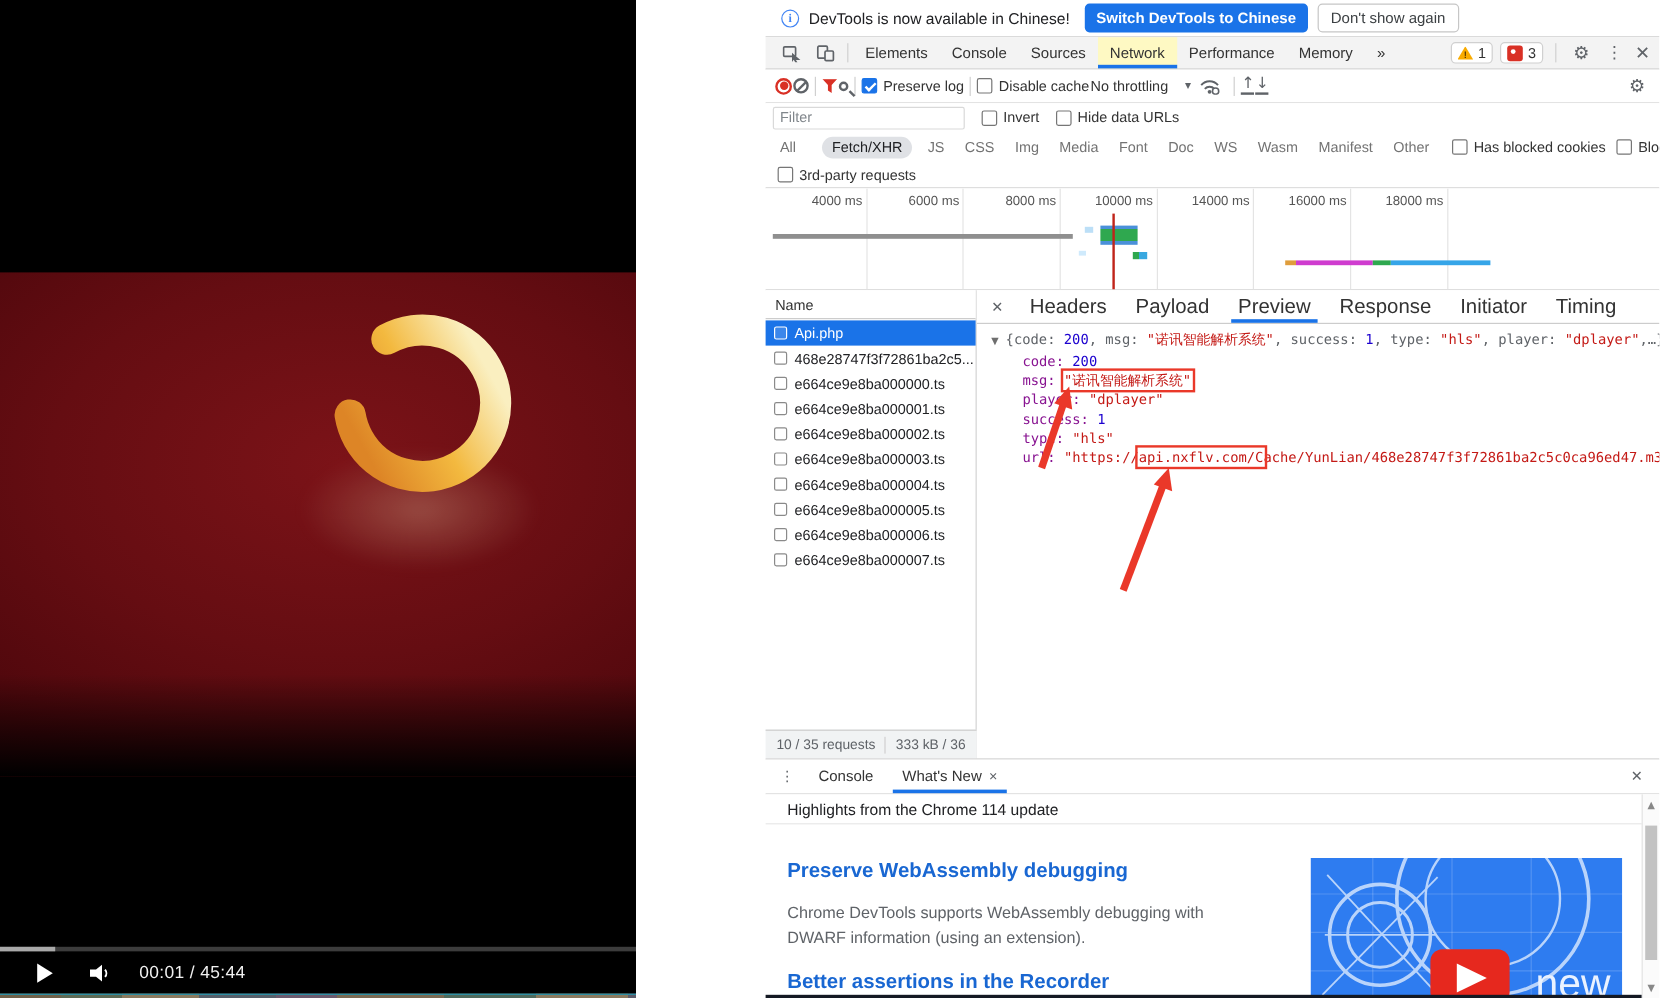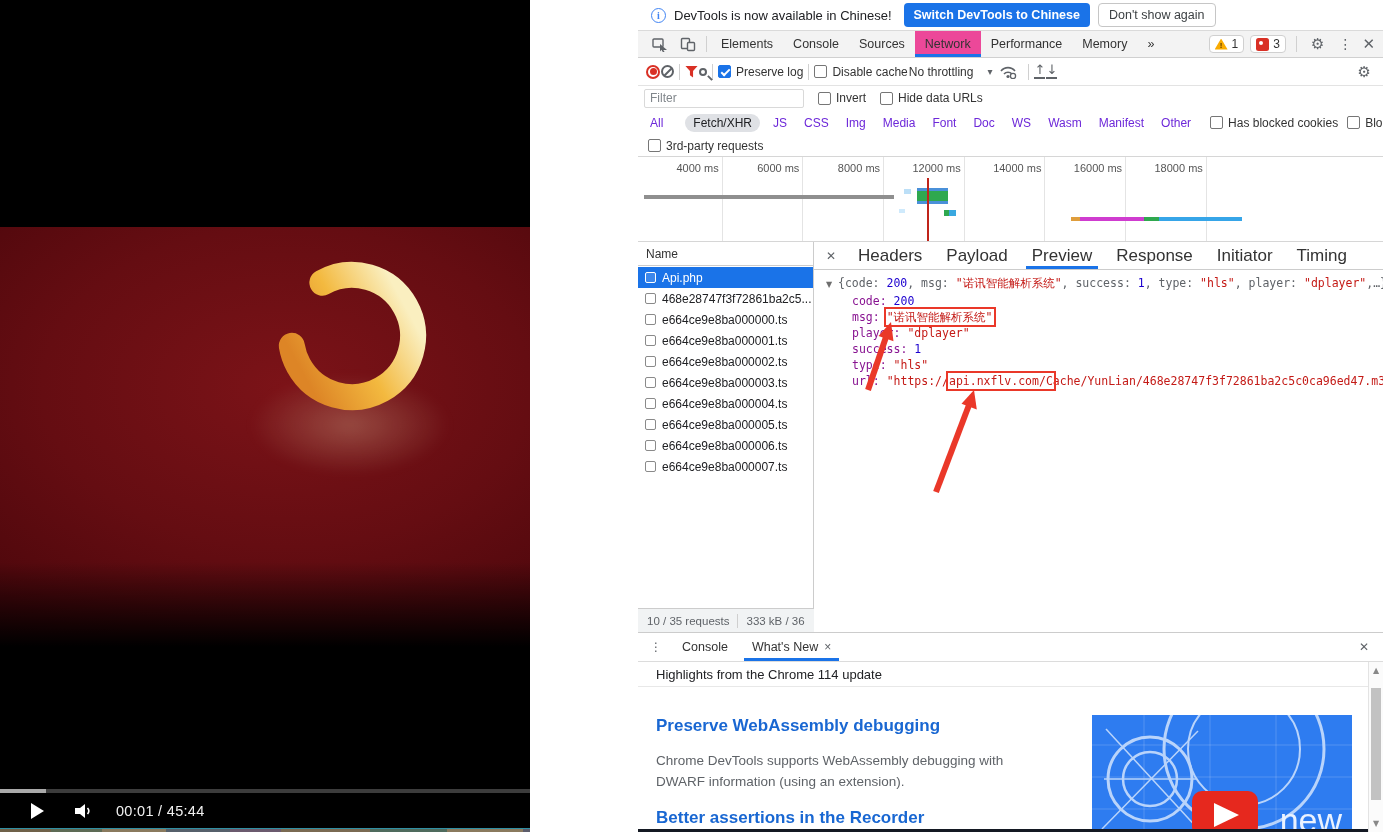--- a/index.html
+++ b/index.html
@@ -39,21 +39,21 @@
 
   .notif { top:0; height:31px; display:flex; align-items:center; gap:8px; padding:0 10px 0 13px; border-bottom:1px solid #dadada; background:#fff; }
   .notif-text { color:#202124; font-size:13px; margin-right:4px; white-space:nowrap; }
   .btn-blue { background:#1a73e8; color:#fff; font-weight:bold; font-size:12.5px; border:none; border-radius:4px; height:24px; padding:0 10px; cursor:pointer; white-space:nowrap; }
   .btn-plain { background:#fff; color:#3c4043; font-size:12.5px; border:1px solid #c6c6c6; border-radius:4px; height:24px; padding:0 10px; cursor:pointer; white-space:nowrap; }
   .info-ic { width:15px; height:15px; border:1.5px solid #4285f4; border-radius:50%; color:#4285f4; font-size:10px; font-weight:bold; font-family:"Liberation Serif", serif; display:flex; align-items:center; justify-content:center; flex:none; }
   .x-ic { margin-left:auto; color:#5f6368; font-size:15px; cursor:pointer; font-family:"DejaVu Sans", sans-serif; }
 
   .tabbar { top:31px; height:27px; background:#f3f3f3; border-bottom:1px solid #d0d0d0; display:flex; align-items:stretch; padding-left:8px; }
   .tabbar .tab { display:flex; align-items:center; padding:0 10px; color:#333; cursor:pointer; position:relative; font-size:12.5px; }
-  .tabbar .tab.active { background:#ec4899; }
+  .tabbar .tab.active { background:#fef9c3; }
   .tabbar .tab.active::after { content:""; position:absolute; left:0; right:0; bottom:0; height:3px; background:#1a73e8; }
   .tb-ic { display:flex; align-items:center; padding:0 6px; cursor:pointer; }
   .vdiv { width:1px; height:16px; background:#d0d0d0; align-self:center; margin:0 4px; }
   .badges { margin-left:auto; display:flex; align-items:center; gap:6px; padding-right:8px; }
   .pill { display:flex; align-items:center; gap:4px; border:1px solid #d0d0d0; border-radius:4px; background:#fff; height:18px; padding:0 5px; cursor:pointer; font-size:12px; color:#333; }
   .warn-tri { position:relative; width:13px; height:11px; background:#f9ab00; clip-path:polygon(50% 0,100% 100%,0 100%); }
   .warn-tri b { position:absolute; left:0; right:0; top:2px; text-align:center; color:#5c3c00; font-size:8px; }
   .issue-ic { position:relative; width:13px; height:13px; background:#d93025; border-radius:2.5px; }
   .issue-ic i { position:absolute; left:3px; top:3px; width:4px; height:4px; background:#fff; border-radius:50%; }
   .dots { color:#5f6368; font-size:14px; font-family:"DejaVu Sans", sans-serif; cursor:pointer; padding:0 4px; }
@@ -75,21 +75,21 @@
   .drop { color:#5f6368; font-size:10px; font-family:"DejaVu Sans", sans-serif; }
   .arr-io { position:relative; color:#5f6368; font-family:"DejaVu Sans", sans-serif; font-size:13px; line-height:12px; padding-bottom:3px; cursor:pointer; }
   .arr-io::after { content:""; position:absolute; left:0; right:0; bottom:0; height:2px; background:#5f6368; }
   .tb-gear-right { margin-left:auto; }
 
   .filter-row { top:86px; height:24px; display:flex; align-items:center; gap:14px; padding:0 6px; background:#fff; }
   .filter-input { width:160px; height:19px; border:1px solid #d9d9d9; border-radius:2px; font-size:12px; padding:0 5px; color:#333; font-family:"Liberation Sans", sans-serif; }
   .filter-input::placeholder { color:#80868b; }
 
   .types-row { top:110px; height:25px; display:flex; align-items:center; gap:9px; padding:0 8px; background:#fff; white-space:nowrap; }
-  .type-it { color:#6d28d9; cursor:pointer; padding:2px 4px; }
+  .type-it { color:#737373; cursor:pointer; padding:2px 4px; }
   .type-it.sel { background:#dfe1e5; border-radius:10px; padding:2px 8px; color:#202124; }
   .third-row { top:135px; height:22px; display:flex; align-items:center; padding:0 10px; border-bottom:1px solid #d6d6d6; background:#fff; }
 
   .timeline { top:157px; height:85px; border-bottom:1px solid #d6d6d6; background:#fff; overflow:hidden; }
   .tl-cols { position:absolute; left:4px; top:0; height:85px; display:flex; }
   .tl-col { width:80.7px; height:85px; border-right:1px solid #e4e4e4; font-size:11px; color:#555; text-align:right; padding:5px 3px 0 0; }
   .tl-bar { position:absolute; }
 
   .main { top:242px; height:390px; background:#fff; }
   .reqlist { position:absolute; left:0; top:0; width:176px; height:390px; border-right:1px solid #ccc; background:#fff; }
@@ -315,21 +315,21 @@
         <span class="cb"></span>
         <span>3rd-party requests</span>
       </span>
     </div>
 
     <div class="sect timeline" style="position:absolute;">
       <div class="tl-cols">
         <div class="tl-col">4000 ms</div>
         <div class="tl-col">6000 ms</div>
         <div class="tl-col">8000 ms</div>
-        <div class="tl-col">12000 ms</div>
+        <div class="tl-col">10000 ms</div>
         <div class="tl-col">14000 ms</div>
         <div class="tl-col">16000 ms</div>
         <div class="tl-col">18000 ms</div>
       </div>
       <div class="tl-bar" style="left:6px;top:38px;width:250px;height:4px;background:#8f8f8f"></div>
       <div class="tl-bar" style="left:266px;top:32px;width:7px;height:5px;background:#bcdff7"></div>
       <div class="tl-bar" style="left:261px;top:52px;width:6px;height:4px;background:#cfeafc"></div>
       <div class="tl-bar" style="left:279px;top:31px;width:31px;height:16px;background:linear-gradient(#4a90d9 0 3px,#2fa84f 3px 13px,#4a90d9 13px 16px)"></div>
       <div class="tl-bar" style="left:306px;top:53px;width:12px;height:6px;background:linear-gradient(90deg,#2fa84f 0 40%,#39a8e0 40% 100%)"></div>
       <div class="tl-bar" style="left:289px;top:21px;width:2px;height:64px;background:#c0241a"></div>

